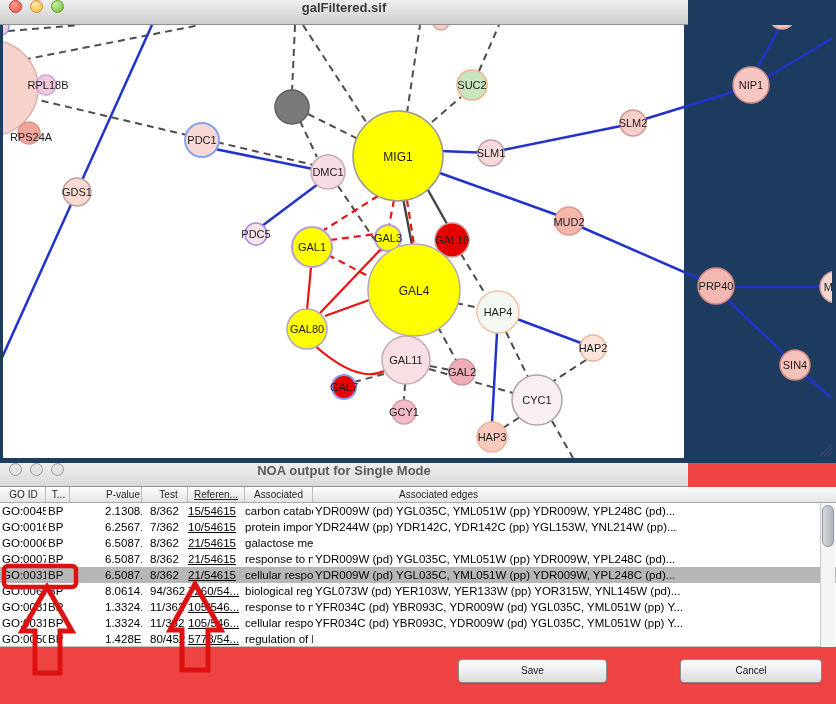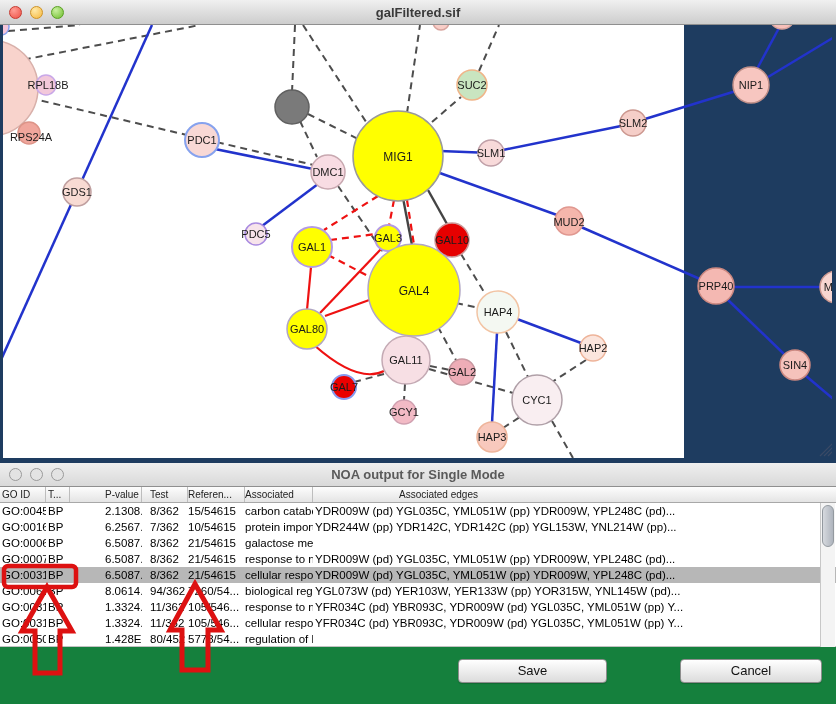--- a/index.html
+++ b/index.html
@@ -1,61 +1,61 @@
 <!DOCTYPE html>
 <html><head>
 <meta charset="utf-8">
 <style>
   html,body{margin:0;padding:0;}
   body{font-family:"Liberation Sans",sans-serif;}
   #screen{position:relative;width:836px;height:704px;overflow:hidden;background:#1e3c60;}
 
   
-  .titlebar{position:absolute;left:0;width:836px;display:flex;align-items:center;
+  .titlebar{position:absolute;left:0;width:688px;display:flex;align-items:flex-start;
     background:linear-gradient(#f0f0f0,#cdcdcd);border-bottom:1px solid #8f8f8f;box-sizing:border-box;}
   .titlebar .title{position:absolute;left:0;right:0;text-align:center;font-size:13px;font-weight:bold;color:#3a3a3a;}
   .lights{display:flex;gap:8px;margin-left:9px;z-index:2;}
   .light{width:13px;height:13px;border-radius:50%;box-sizing:border-box;}
   .light.red{background:radial-gradient(circle at 35% 30%,#ff9d95,#ee4f44);border:1px solid #c63a31;}
   .light.yellow{background:radial-gradient(circle at 35% 30%,#ffe9a8,#f5b73d);border:1px solid #cf9325;}
   .light.green{background:radial-gradient(circle at 35% 30%,#c9f0a0,#6fbd2e);border:1px solid #59a122;}
   .light.hollow{background:#e3e3e3;border:1px solid #9a9a9a;}
 
   #net-window{position:absolute;left:0;top:0;width:836px;height:458px;}
   #net-titlebar{top:0;height:25px;}
   #net-canvas{position:absolute;left:3px;top:25px;width:681px;height:433px;background:#ffffff;}
 
-  #noa-window{position:absolute;left:0;top:463px;width:836px;height:241px;background:#15803d;}
+  #noa-window{position:absolute;left:0;top:463px;width:836px;height:241px;background:#ef4444;}
   #noa-titlebar{top:0;height:24px;background:linear-gradient(#efefef,#d9d9d9);}
   #noa-titlebar .title{font-weight:bold;color:#5a5a5a;}
 
   
   #thead{position:absolute;left:0;top:24px;width:836px;height:16px;display:flex;
     background:linear-gradient(#fdfdfd,#e4e4e4);border-bottom:1px solid #a8a8a8;box-sizing:border-box;
     font-size:10px;color:#222;padding-left:2px;}
   .hcell{box-sizing:border-box;border-right:1px solid #bdbdbd;height:100%;line-height:15px;
-    white-space:nowrap;overflow:hidden;}
+    text-align:center;white-space:nowrap;overflow:hidden;}
   .hcell.c6{border-right:none;text-align:left;padding-left:86px;}
   #tbody{position:absolute;left:0;top:40px;width:836px;height:144px;background:#ffffff;
     border-bottom:1px solid #c2c2c2;box-sizing:border-box;}
   .trow{display:flex;height:16px;line-height:16px;font-size:11.5px;color:#000;
     white-space:nowrap;padding-left:2px;}
   .trow.selected{background:#b7b7b7;}
   .cell{box-sizing:border-box;overflow:hidden;white-space:nowrap;}
   .c0{width:44px;} .c1{width:24px;padding-left:2px;} .c2{width:37px;margin-left:35px;} .c3{width:38px;margin-left:8px;}
-  .c4{width:57px;} .c5{width:68px;} .c6{flex:1;padding-left:2px;}
+  .c4{width:57px;text-decoration:underline;} .c5{width:68px;} .c6{flex:1;padding-left:2px;}
 
   #vscroll{position:absolute;left:820px;top:40px;width:15px;height:144px;background:#f4f4f4;
     border-left:1px solid #c8c8c8;box-sizing:border-box;}
   #vscroll .thumb{position:absolute;left:1px;top:2px;width:12px;height:42px;border-radius:7px;
     background:linear-gradient(90deg,#d6d9de,#aeb4bd);border:1px solid #93999f;box-sizing:border-box;}
 
   
   .mac-btn{position:absolute;top:196px;height:22px;border:1px solid #8d8d8d;border-radius:4px;
-    background:linear-gradient(#ffffff,#dcdcdc);font-size:13px;color:#111;text-align:center;
+    background:linear-gradient(#ffffff,#dcdcdc);font-size:10px;color:#111;text-align:center;
     line-height:21px;box-shadow:0 1px 1px rgba(0,0,0,0.18);}
   #save-btn{left:458px;width:147px;}
   #cancel-btn{left:680px;width:140px;}
 
   
   #annotation-layer{position:absolute;left:0;top:0;width:836px;height:704px;pointer-events:none;z-index:20;}
   svg text{font-family:"Liberation Sans",sans-serif;fill:#1b1b1b;pointer-events:none;}
 </style>
 </head>
 <body>

